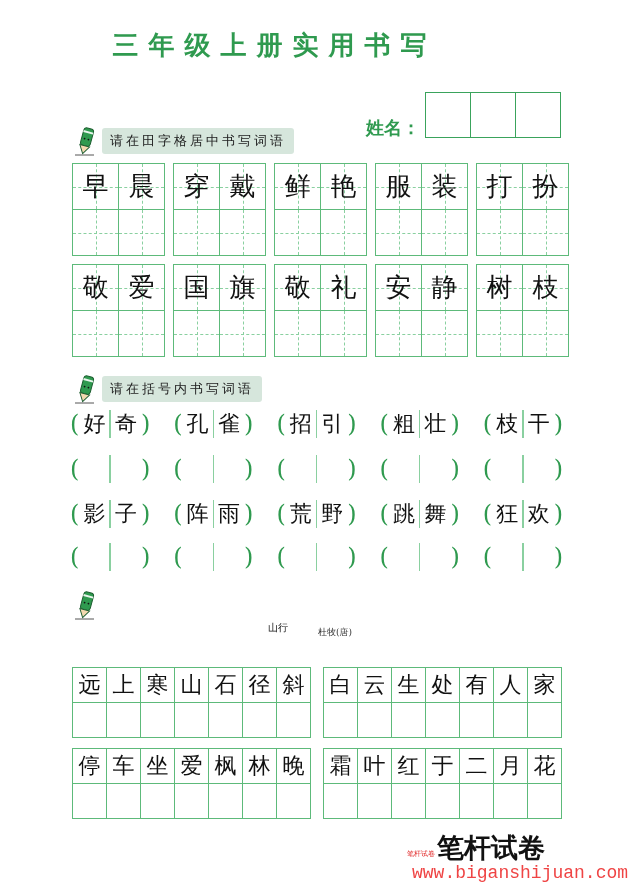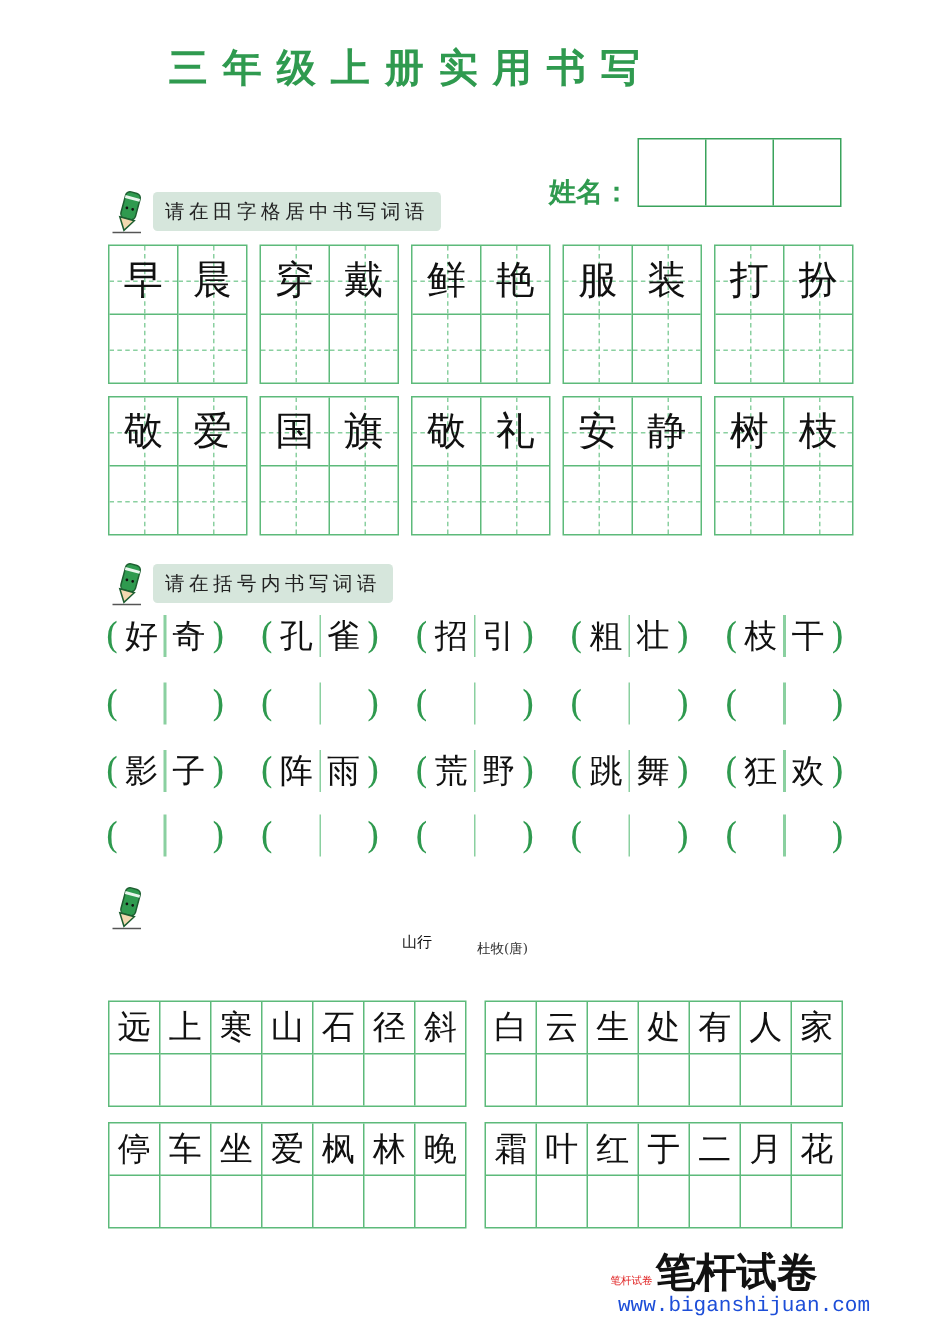--- a/index.html
+++ b/index.html
@@ -34,21 +34,21 @@
   .poem-author{left:318px;top:626px;font-size:9px;color:#333;}
   .poem-row{display:flex;gap:12px;left:72px;}
   .poem-block{display:flex;flex-direction:column;border:1.5px solid #5dba7a;}
   .prow{display:flex;}
   .pc{width:33px;height:34px;border-right:1.5px solid #5dba7a;display:flex;align-items:center;justify-content:center;font-size:22px;color:#111;}
   .pc:last-child{border-right:none;}
   .prow.top .pc{border-bottom:1.5px solid #5dba7a;}
   .page-num{left:293px;top:846px;font-size:16px;color:#2f9a4f;font-weight:bold;font-family:"DejaVu Sans",sans-serif;margin-top:45px;}
   .wm-big{left:437px;top:830px;font-size:27px;color:#111;font-family:"DejaVu Sans",sans-serif;font-weight:bold;}
   .wm-small{left:407px;top:849px;font-size:7px;color:#e02020;font-family:"DejaVu Sans",sans-serif;}
-  .wm-url{left:412px;top:863px;font-size:14px;color:#1d4ed8;font-family:"Liberation Mono",monospace;}
+  .wm-url{left:412px;top:863px;font-size:18px;color:#ef4444;font-family:"Liberation Mono",monospace;}
 </style>
 </head>
 <body>
 
 <div class="abs title">三年级上册实用书写</div>
 
 <div class="abs name-label">姓名：</div>
 <div class="abs name-boxes">
   <div></div>
   <div></div>

